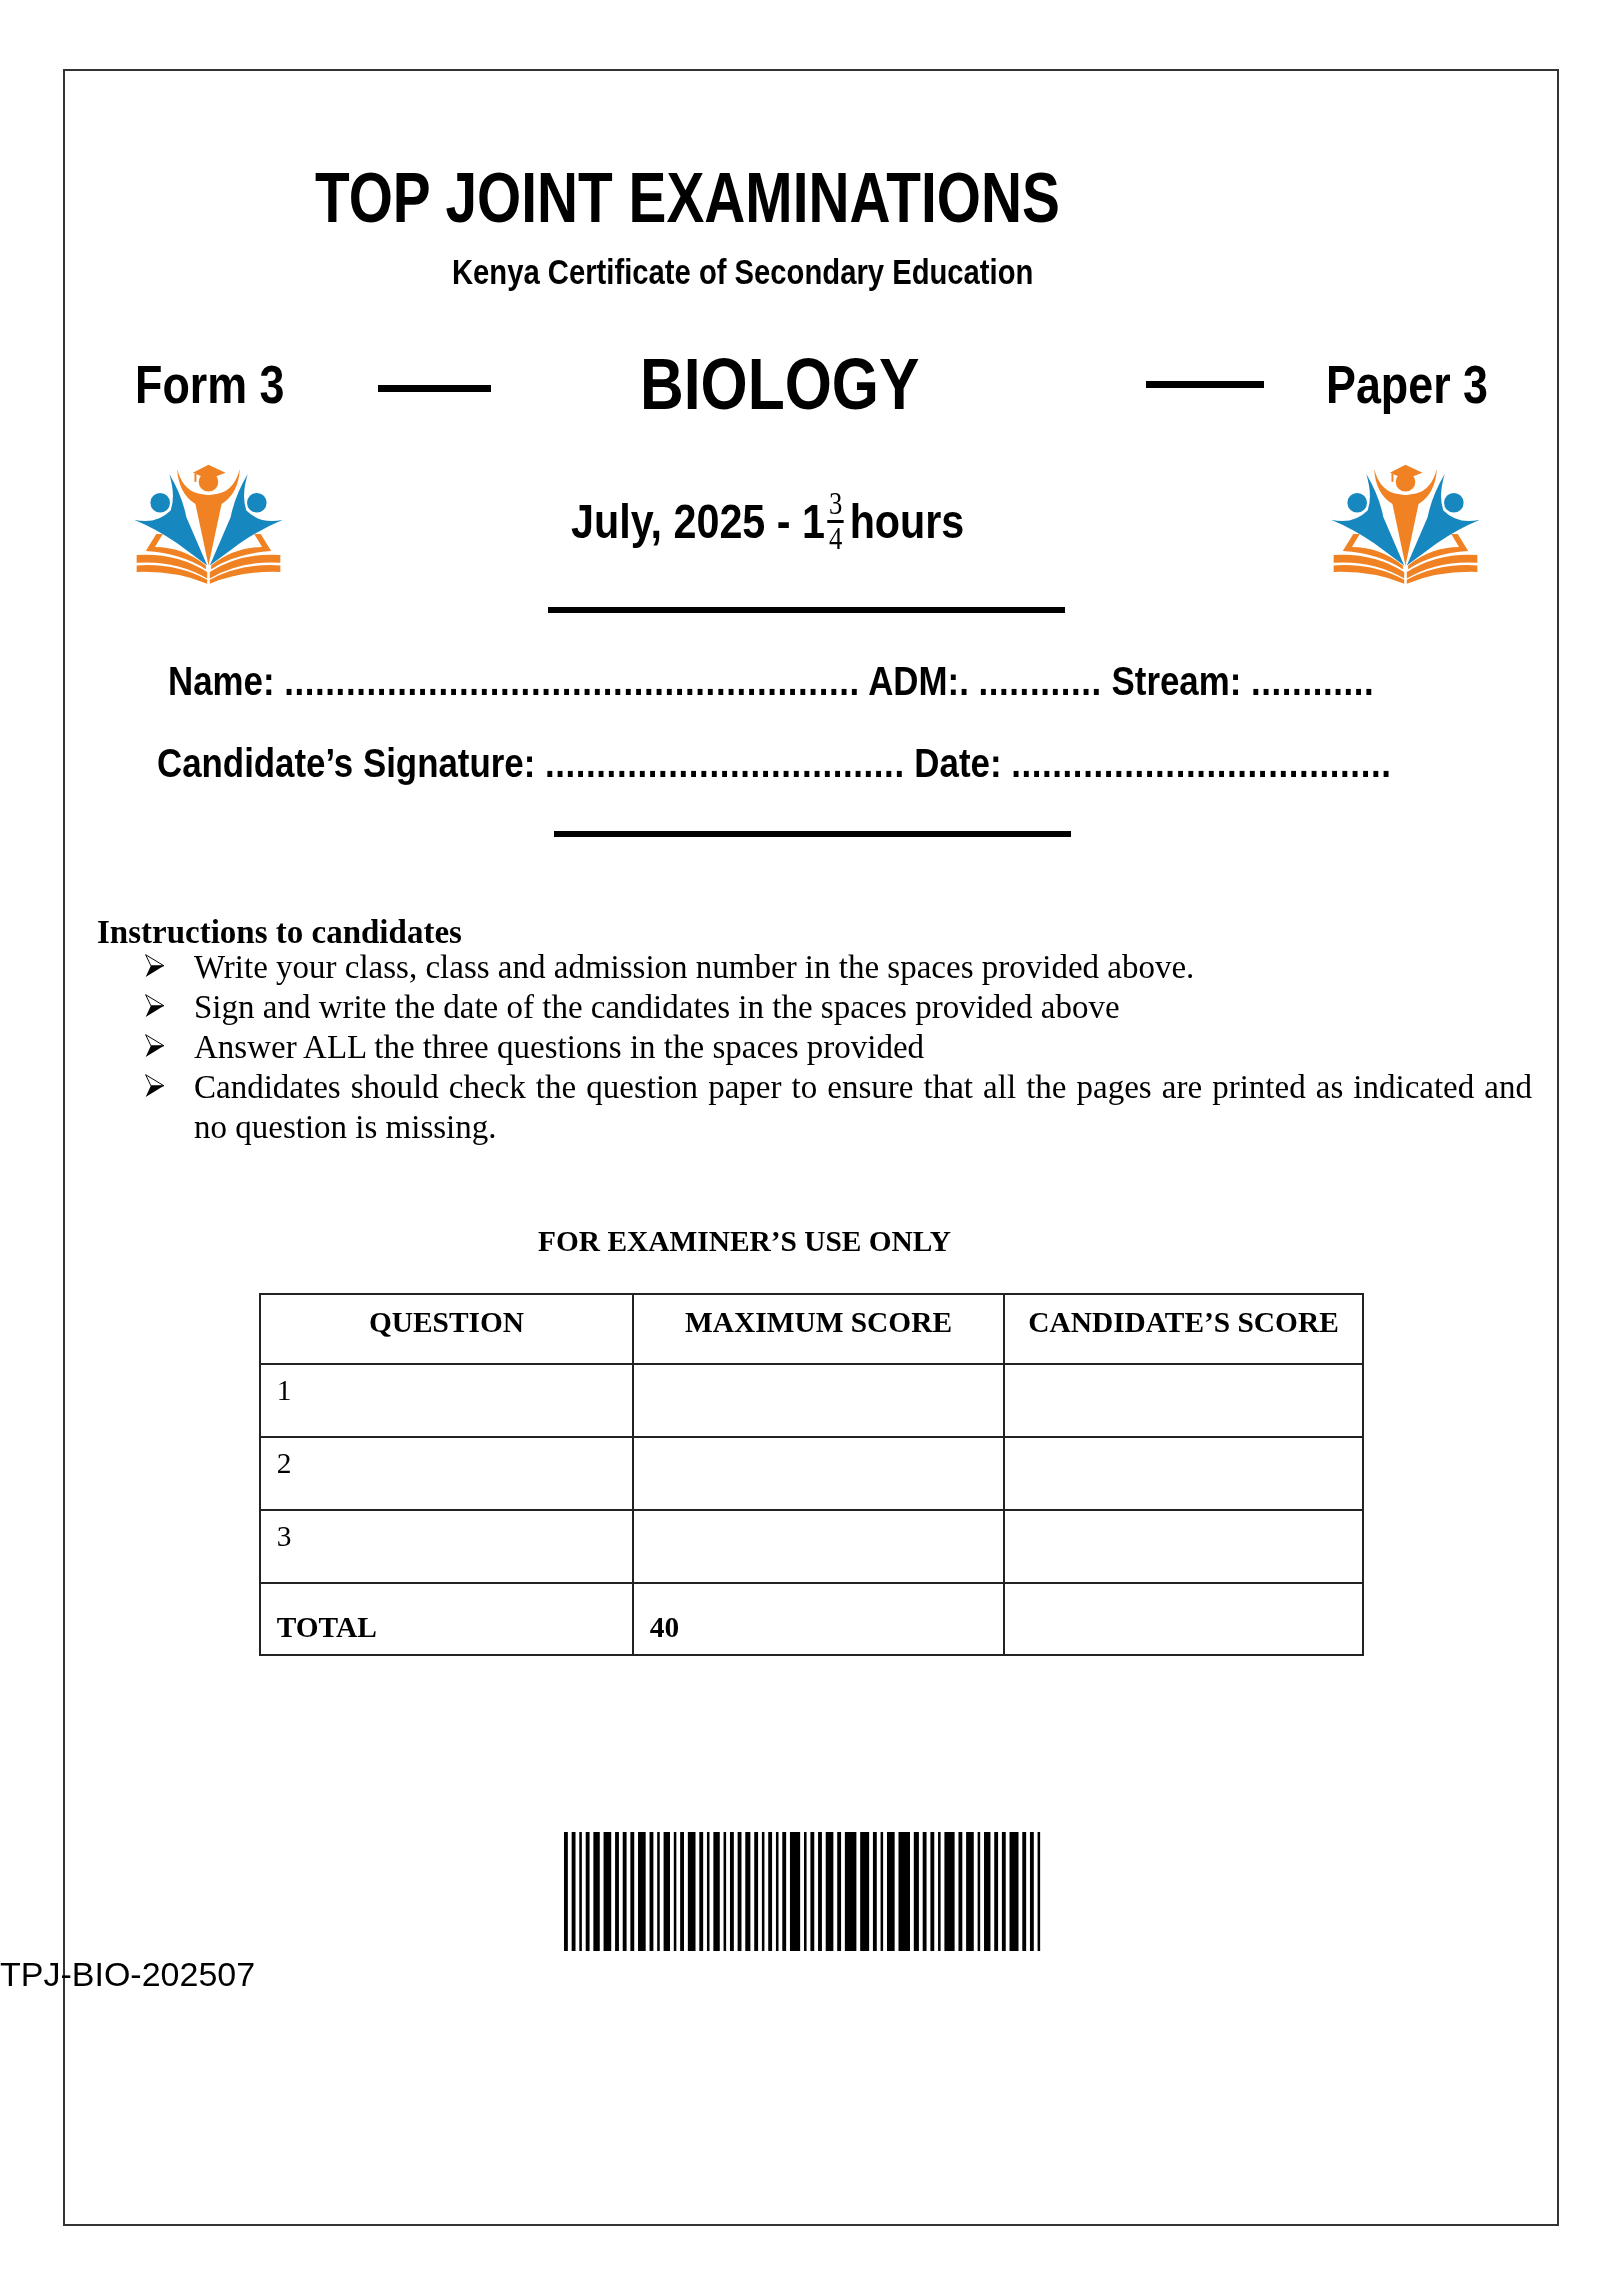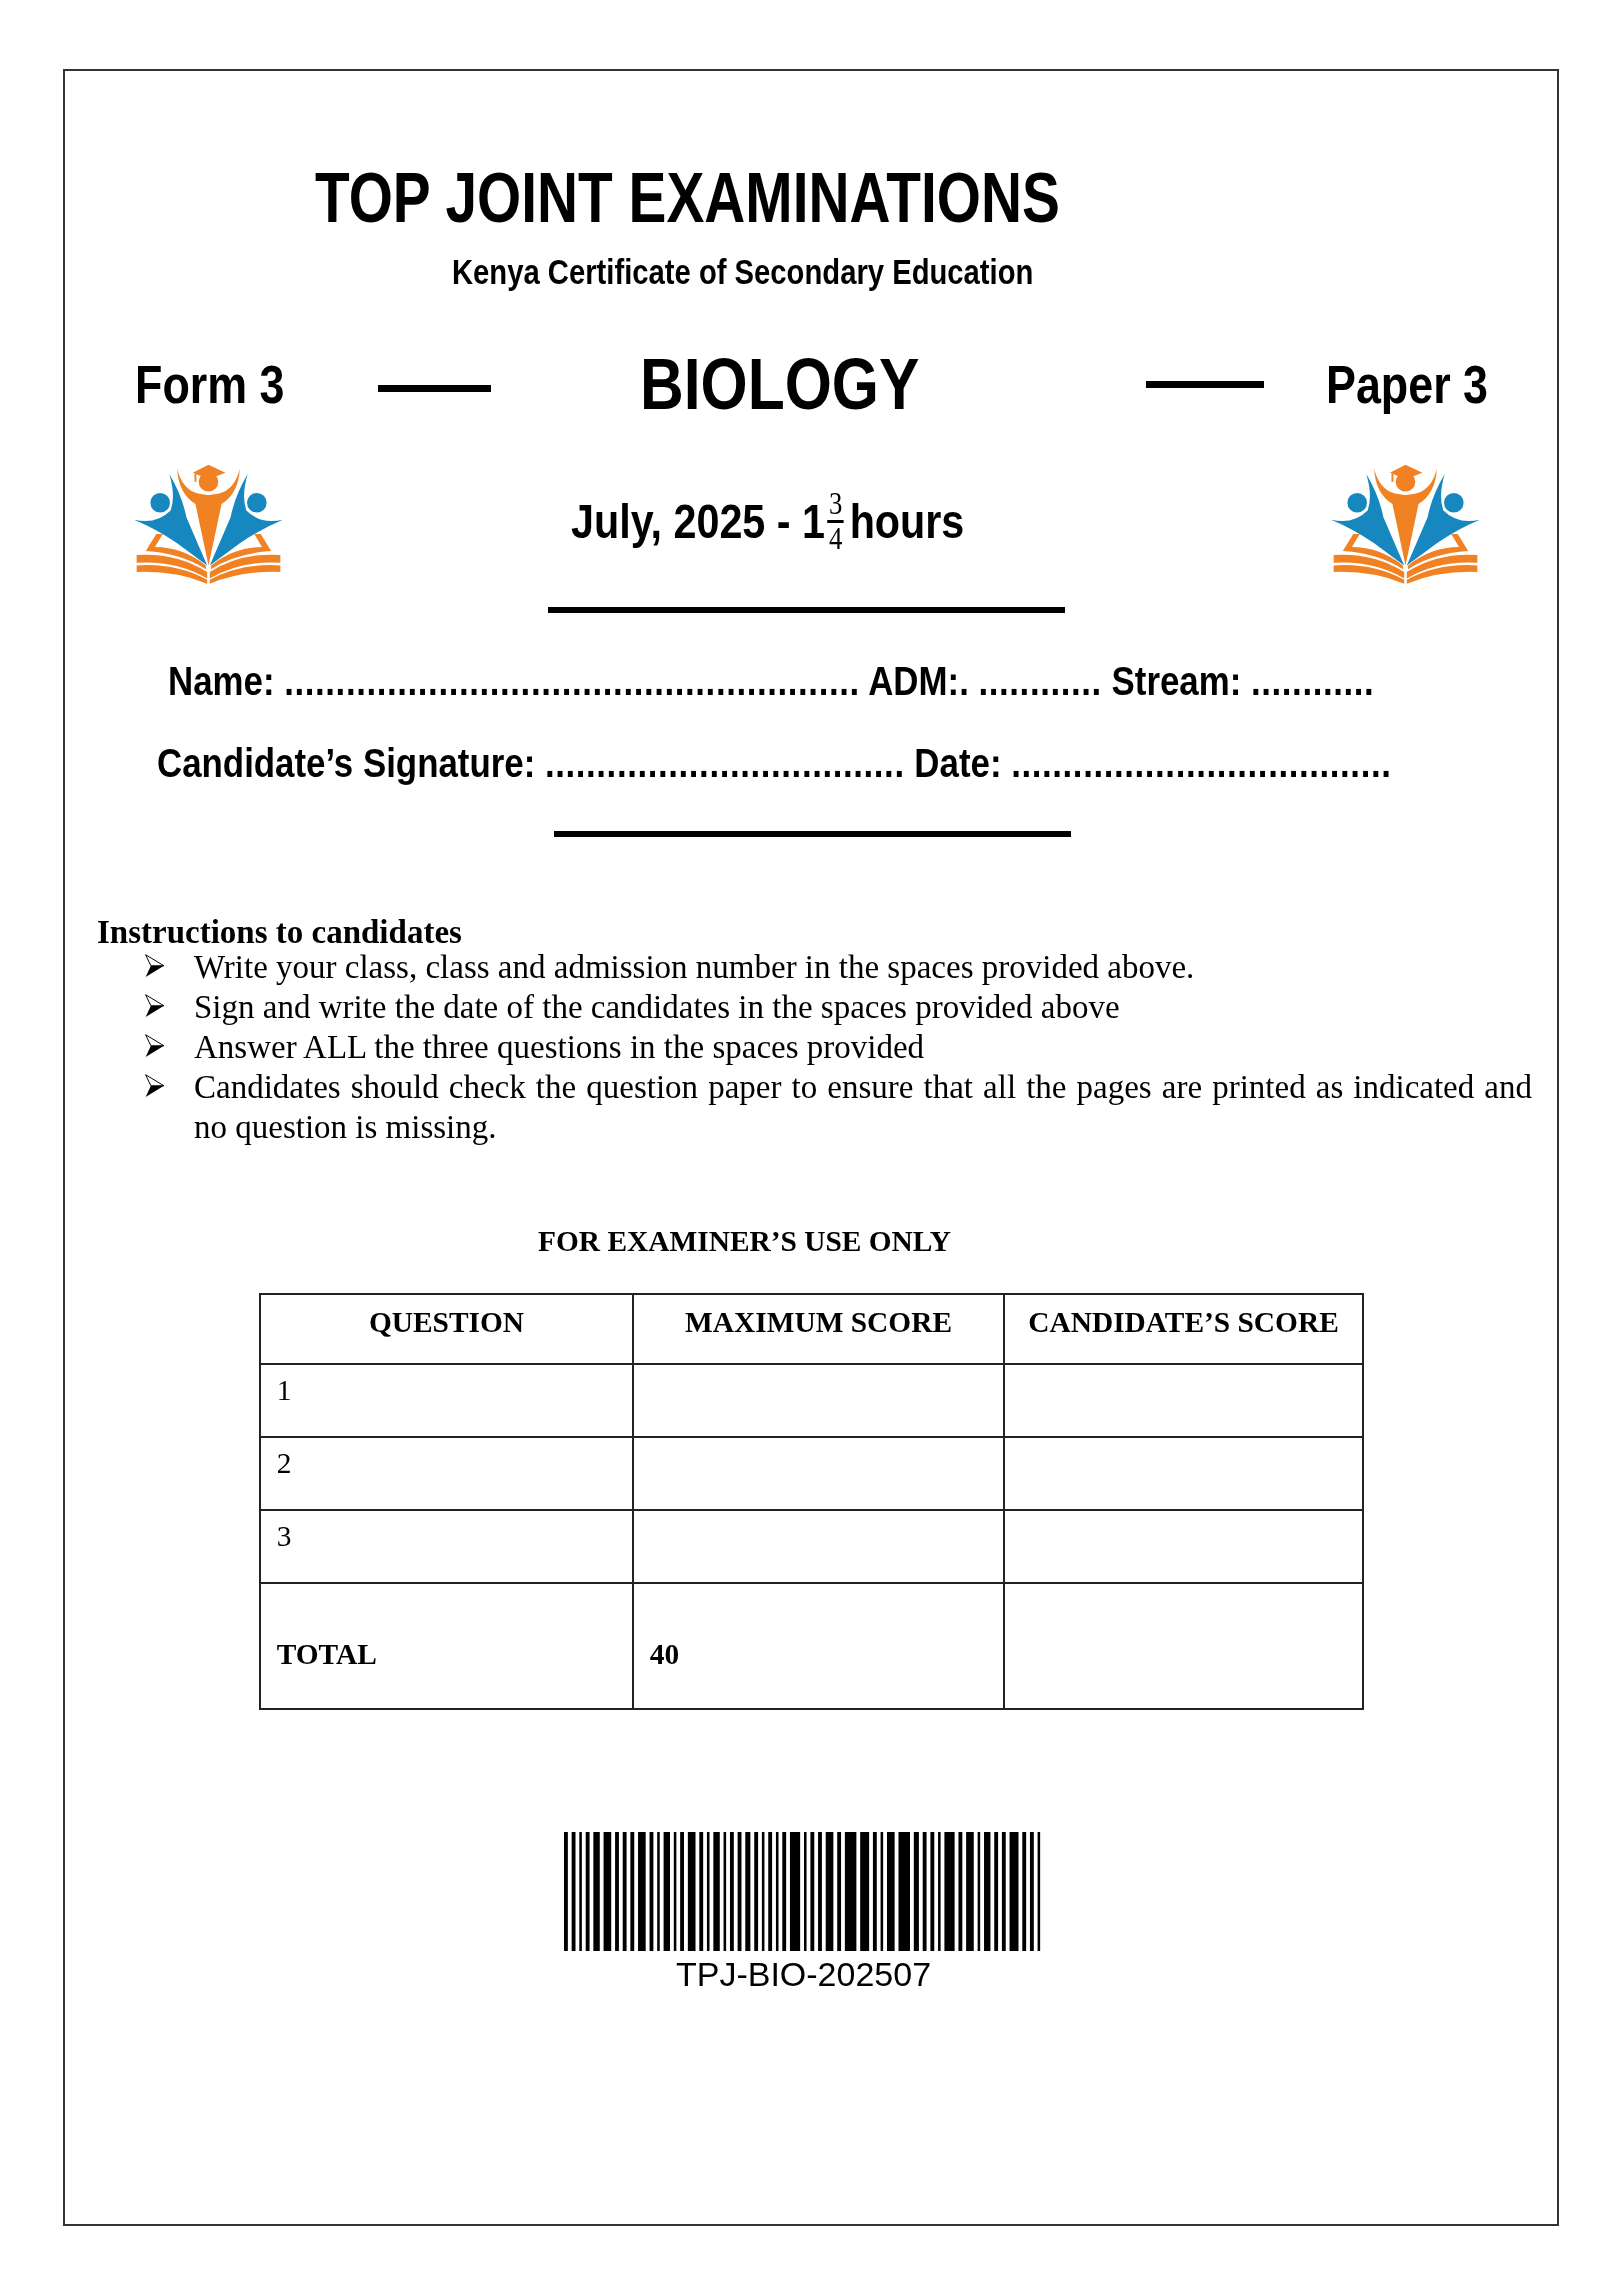--- a/index.html
+++ b/index.html
@@ -40,25 +40,25 @@
   .bullets { left:145px; top:947px; width:1387px; margin:0; padding:0; list-style:none; font-size:33px; line-height:40px; }
   .bullets li { position:relative; padding-left:49px; text-align:justify; }
   .arrow { position:absolute; left:0; top:6.5px; width:19.6px; height:23.6px; }
 
   .examiner { left:0; width:1489px; top:1225px; text-align:center; font-size:29.4px; font-weight:bold; }
 
   table.scores { position:absolute; left:259px; top:1293px; width:1105px; border-collapse:collapse; font-family:"Liberation Serif", serif; font-size:29.4px; }
   table.scores td, table.scores th { border:2px solid #222; padding:16px; vertical-align:top; }
   table.scores th { height:70px; font-weight:bold; text-align:center; padding-top:10.5px; box-sizing:border-box; }
   table.scores td { height:73px; padding:9.2px 0 0 15.7px; box-sizing:border-box; }
-  table.scores tr.total td { height:126px; vertical-align:middle; padding-top:16px; font-weight:bold;border-radius:23px; }
+  table.scores tr.total td { height:72px; vertical-align:middle; padding-top:16px; font-weight:bold;border-radius:23px; }
   .c1 { width:370px; } .c2 { width:368px; } .c3 { width:356px; }
 
   .barcode { left:564px; top:1832px; width:480px; height:119px; }
-  .barcode-label { left:0; width:1607px; top:1955px; text-align:center; font-size:34px; font-family:"Liberation Sans", sans-serif; }
+  .barcode-label { left:0; width:1607px; top:1955px; font-size:34px; font-family:"Liberation Sans", sans-serif; }
 </style>
 </head>
 <body>
 
 <div class="abs frame"></div>
 
 <div class="abs cond title">TOP JOINT EXAMINATIONS</div>
 <div class="abs cond subtitle">Kenya Certificate of Secondary Education</div>
 
 <div class="abs cond form-label">Form 3</div>

